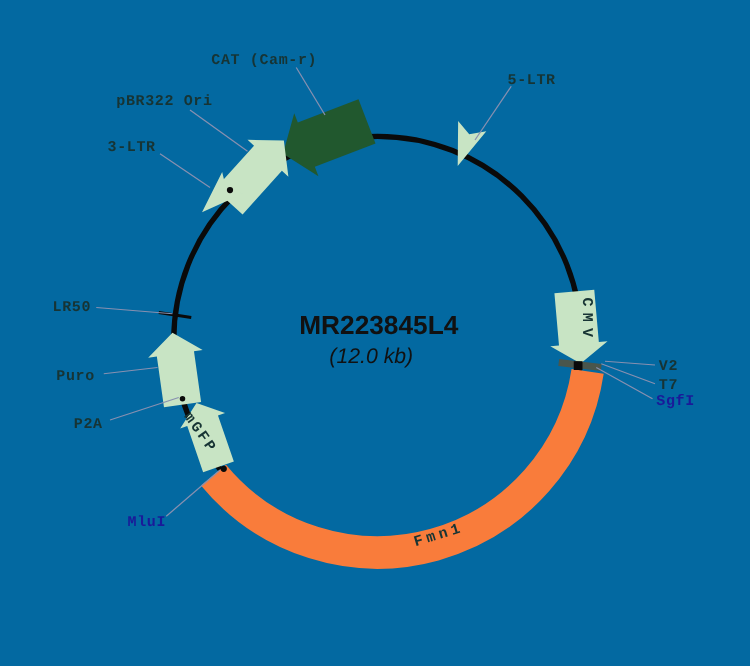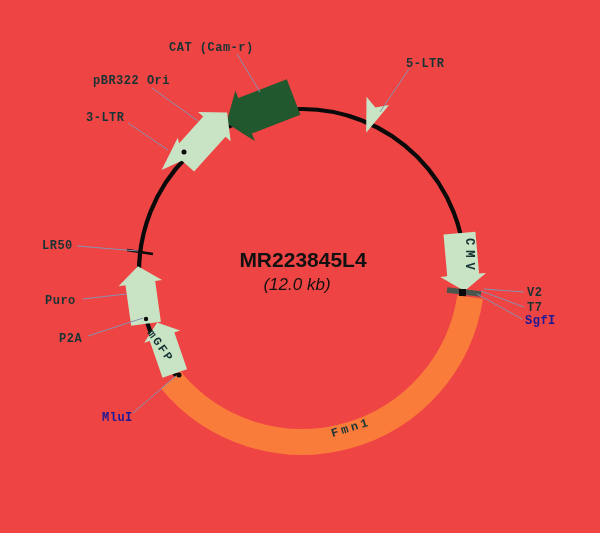--- a/index.html
+++ b/index.html
@@ -1,20 +1,20 @@
 <!DOCTYPE html>
 <html><head>
 <meta charset="utf-8">
 <style>
   html, body { margin: 0; padding: 0; background: #ffffff; }
   .stage {
     position: relative;
     width: 600px;
     height: 533px;
-    background: #ef4444;
+    background: #0369a1;
     font-family: "Liberation Sans", sans-serif;
     overflow: hidden;
   }
   svg { display: block; }
   .feat-label {
     font-family: "Liberation Mono", "DejaVu Sans Mono", monospace;
     font-weight: bold;
     font-size: 12px;
     letter-spacing: 0.5px;
   }

